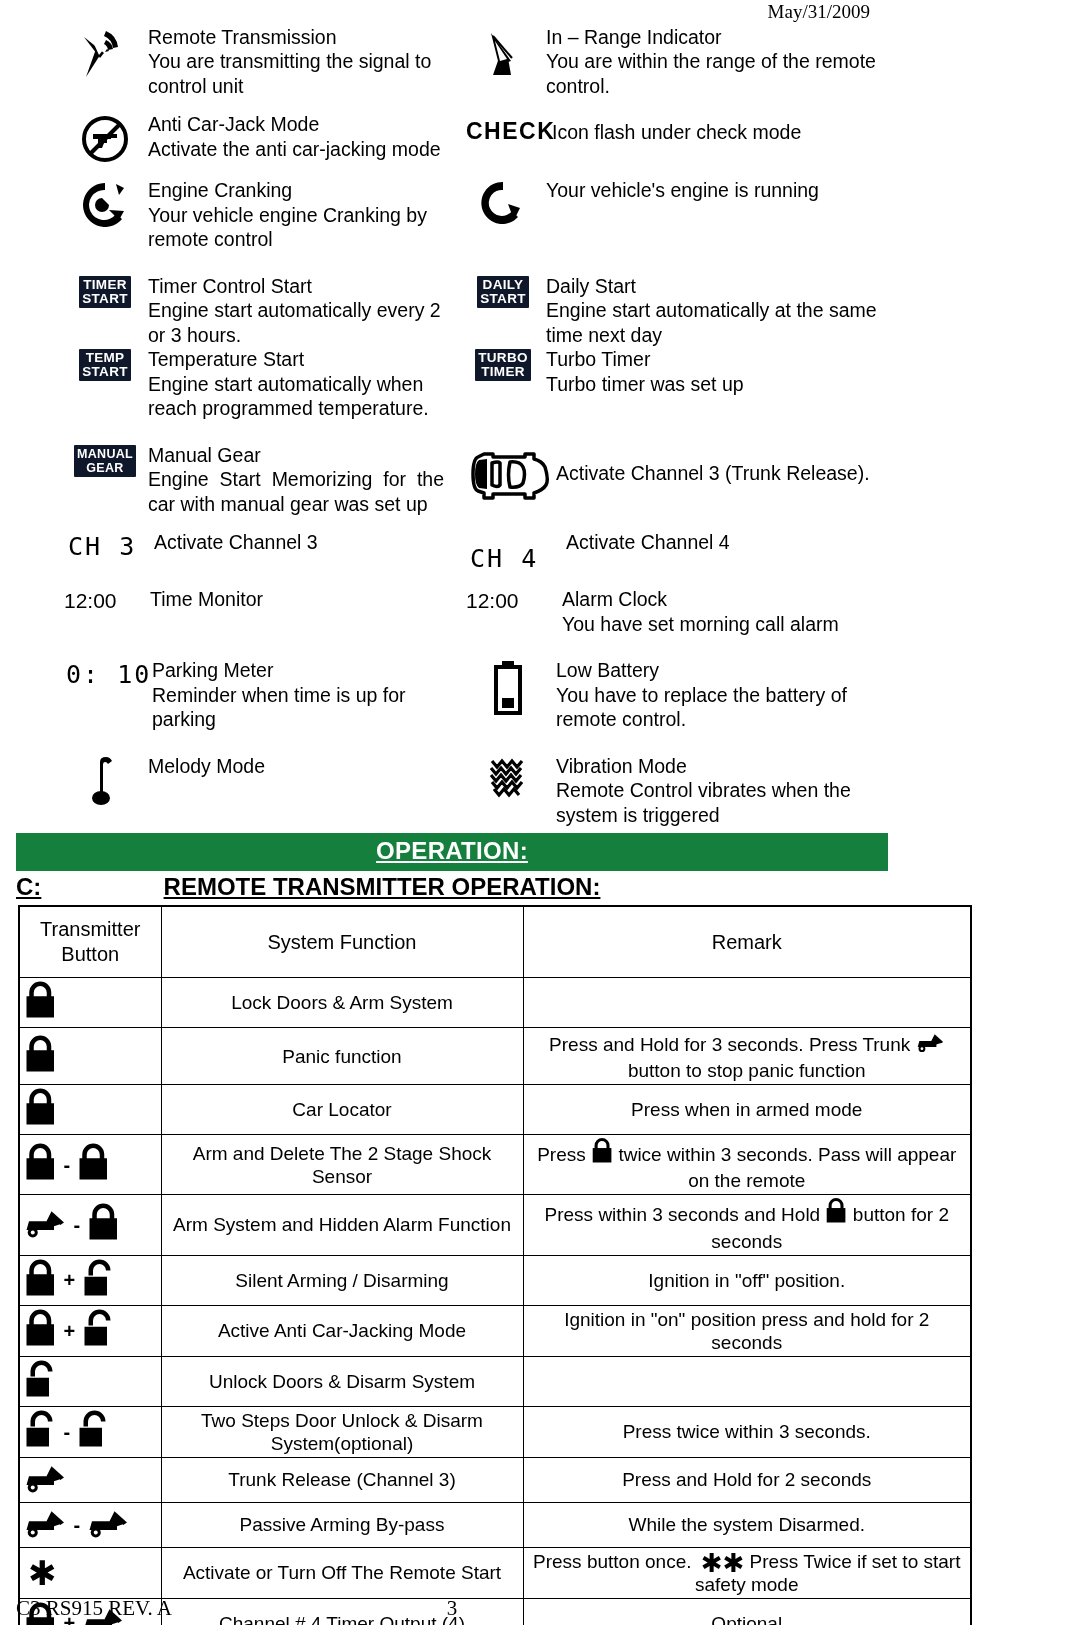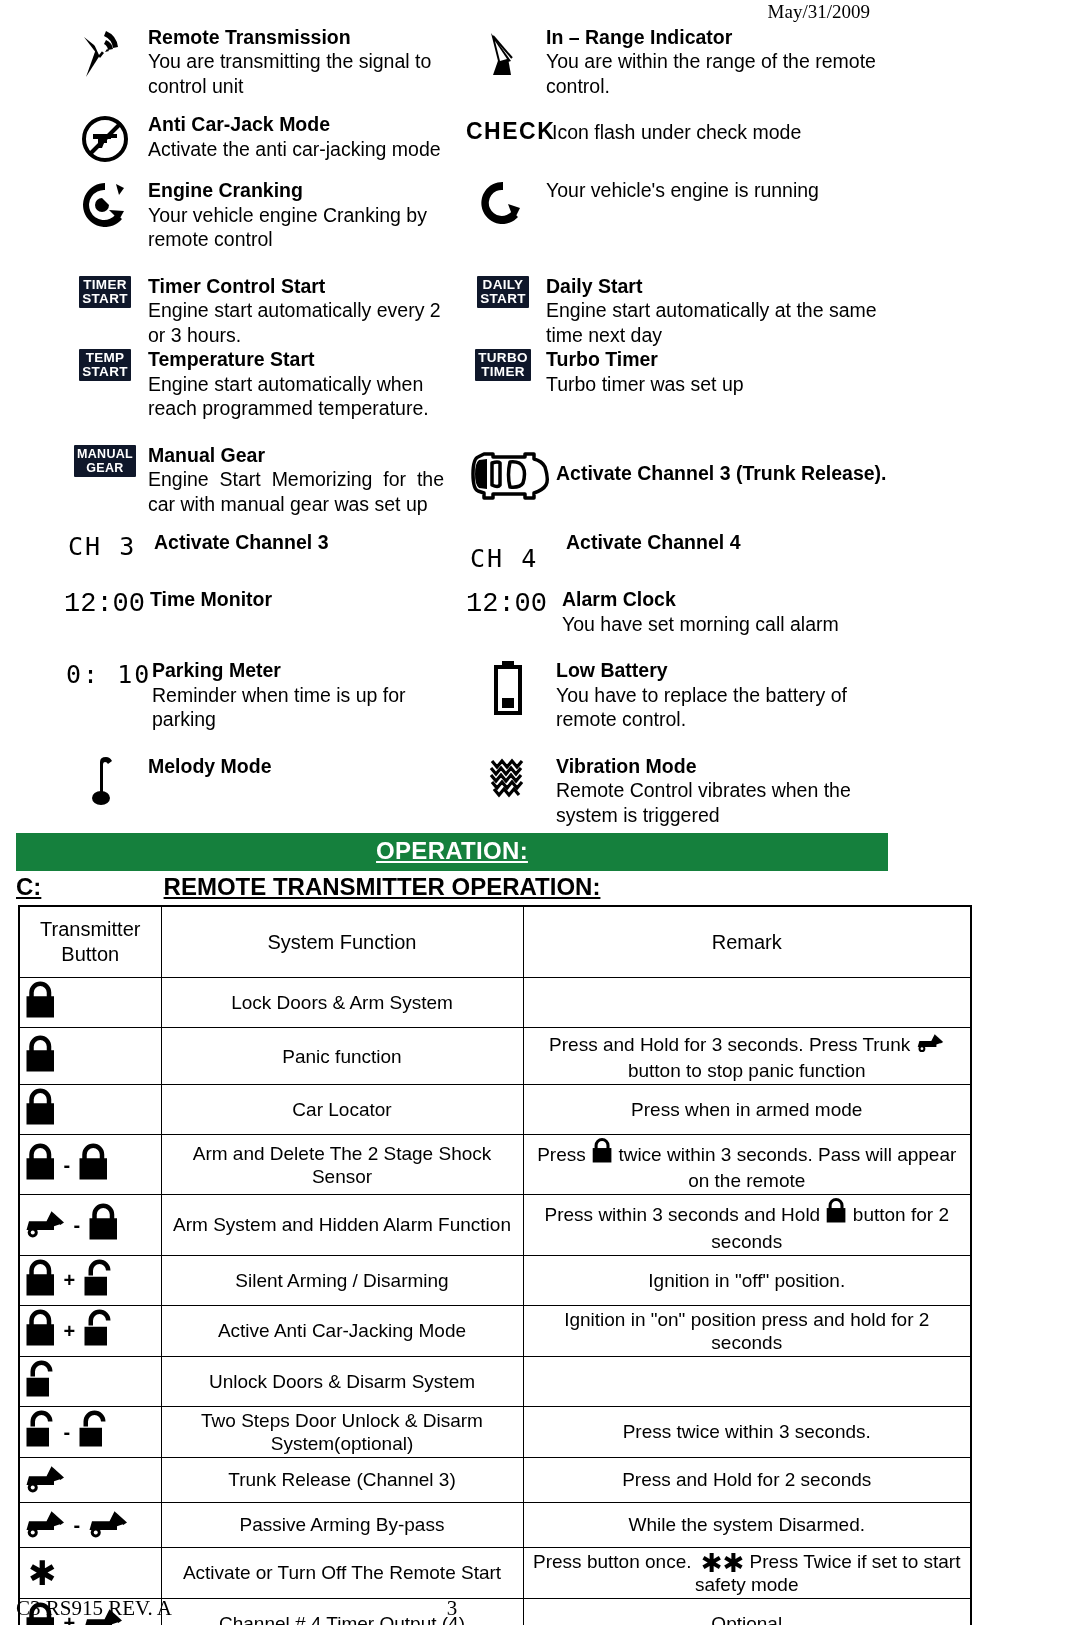--- a/index.html
+++ b/index.html
@@ -58,21 +58,21 @@
     align-items: flex-start;
     padding-top: 2px;
   }
 
   .text-cell {
     flex: 1;
     font-size: 19.5px;
     line-height: 24.5px;
   }
   .text-cell .t-title {
-    font-weight: bold;
+    font-weight: normal;
   }
   .text-cell .t-desc {
     font-weight: normal;
   }
   .text-cell .t-desc.justify {
     text-align: justify;
     padding-right: 8px;
   }
 
   
@@ -101,22 +101,22 @@
 
   
   .lcd {
     font-family: "DejaVu Sans Mono", monospace;
     font-size: 25px;
     font-weight: normal;
     letter-spacing: 2px;
     white-space: nowrap;
   }
   .clock {
-    font-family: Liberation Mono, monospace;
-    font-size: 27px;
+    font-family: Liberation Sans, sans-serif;
+    font-size: 21px;
     white-space: nowrap;
   }
 
   
   svg.ic { display: block; }
 
   
   .op-bar {
     background: #15803d;
     color: #ffffff;

